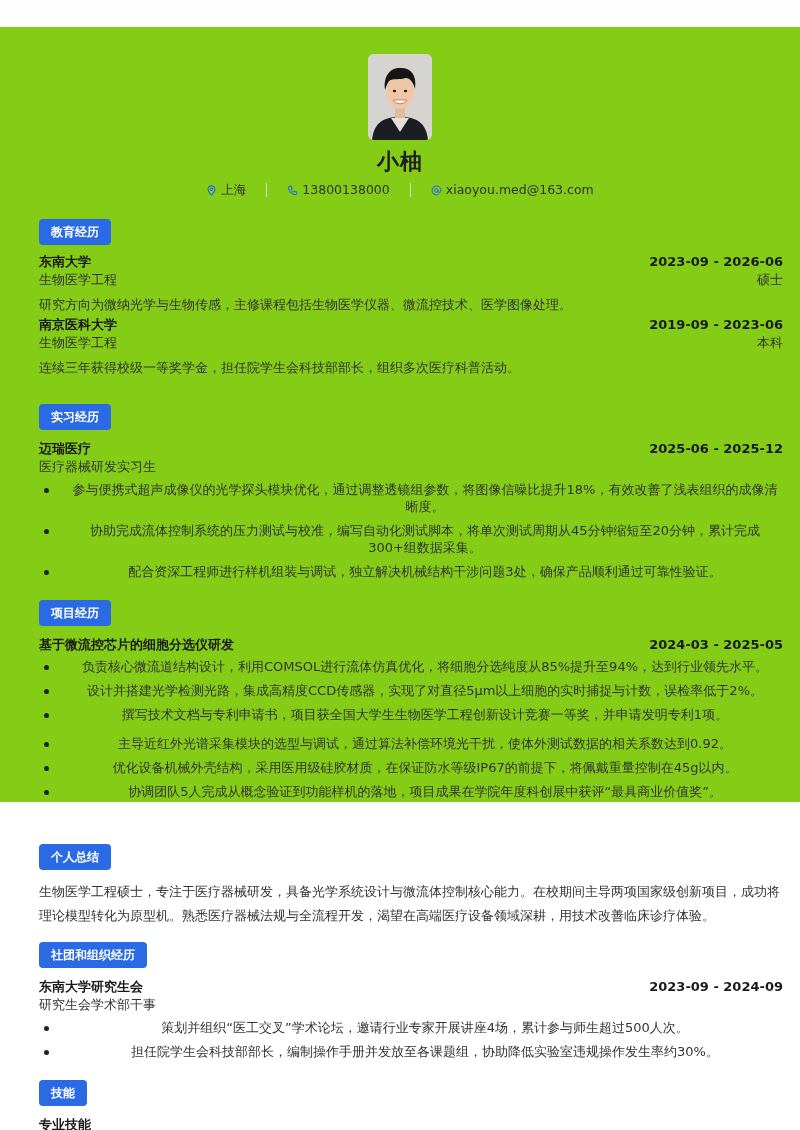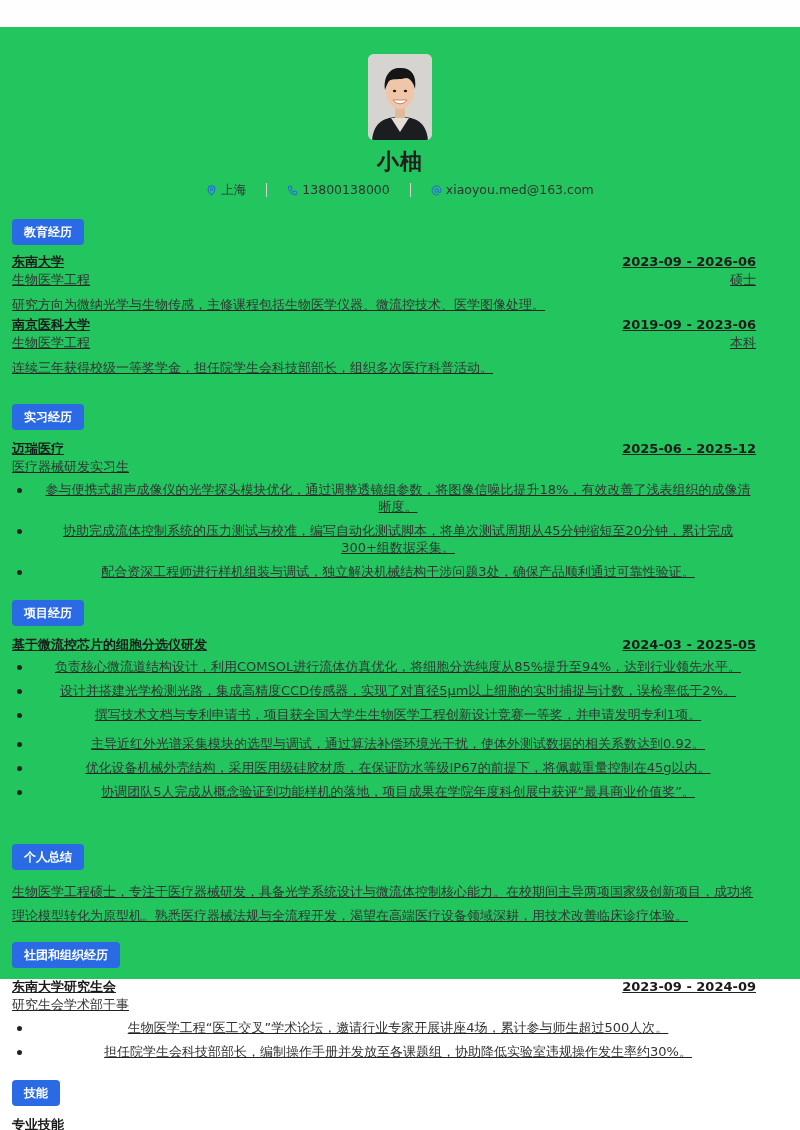--- a/index.html
+++ b/index.html
@@ -4,42 +4,42 @@
   <style>
     * { box-sizing: border-box; margin: 0; padding: 0; }
     html, body { width: 800px; height: 1130px; overflow: hidden; background: #ffffff; }
     body {
       font-family: "DejaVu Sans", "Liberation Sans", sans-serif;
       color: #222222;
       font-size: 13px;
       line-height: 1.35;
       position: relative;
     }
-    .page { position: absolute; left: 0; top: 0; width: 800px; height: 979px; background: #22c55e; }
+    .page { position: absolute; left: 0; top: 0; width: 800px; height: 802px; background: #84cc16; }
     .topband { position: absolute; left: 0; top: 0; width: 800px; height: 27px; background: #fefefe; }
 
     
     .header { position: absolute; left: 0; top: 54px; width: 800px; text-align: center; }
     .photo {
       width: 64px; height: 86px; margin: 0 auto; border-radius: 6px; overflow: hidden;
       background: #d7d5d2; position: relative;
     }
     .name {
       margin-top: 8px; font-size: 22px; font-weight: bold; color: #1f1f1f; letter-spacing: 1px; line-height: 28px;
     }
     .contacts {
       margin-top: 4px; display: flex; justify-content: center; align-items: center;
       font-size: 12.5px; color: #333333; height: 20px; gap: 8px;
     }
     .contact { display: inline-flex; align-items: center; gap: 4px; }
     .contact svg { width: 11px; height: 11px; }
     .sep { width: 1px; height: 14px; background: #d5d5d5; margin: 0 12px; }
 
     
-    .section { position: absolute; left: 12px; width: 744px; text-decoration: underline; }
+    .section { position: absolute; left: 39px; width: 744px; }
     .badge {
       display: inline-block; background: #2a6ae4; color: #ffffff; font-size: 12px; font-weight: bold;
       padding: 0 12px; height: 26px; line-height: 26px; border-radius: 4px;
     }
     .entry-head { display: flex; justify-content: space-between; align-items: baseline; }
     .entry-title { font-weight: bold; font-size: 13px; color: #1a1a1a; }
     .entry-date { font-weight: bold; font-size: 13px; color: #1a1a1a; }
     .entry-sub { display: flex; justify-content: space-between; font-size: 13px; color: #333333; }
     .para { font-size: 13px; color: #333333; line-height: 22px; }
     ul.bullets { list-style: none; text-align: center; }
@@ -173,21 +173,21 @@
     <div class="badge">社团和组织经历</div>
     <div style="margin-top:10px;">
       <div class="entry-head">
         <span class="entry-title">东南大学研究生会</span>
         <span class="entry-date">2023-09 - 2024-09</span>
       </div>
       <div class="entry-sub">
         <span>研究生会学术部干事</span>
       </div>
       <ul class="bullets tight" style="margin-top:6px;">
-        <li>生物医学工程“医工交叉”学术论坛，邀请行业专家开展讲座4场，累计参与师生超过500人次。</li>
+        <li>策划并组织“医工交叉”学术论坛，邀请行业专家开展讲座4场，累计参与师生超过500人次。</li>
         <li>担任院学生会科技部部长，编制操作手册并发放至各课题组，协助降低实验室违规操作发生率约30%。</li>
       </ul>
     </div>
   </div>
 
   <div class="section" style="top:1080px;">
     <div class="badge">技能</div>
     <div class="entry-title" style="margin-top:10px;">专业技能</div>
   </div>
 </div>

